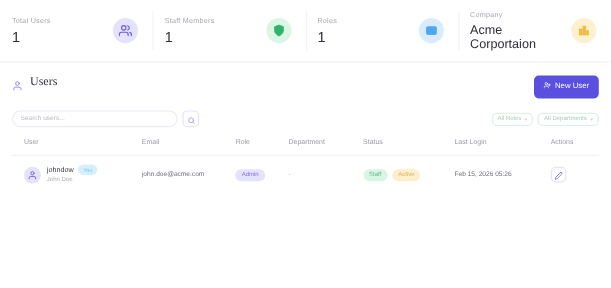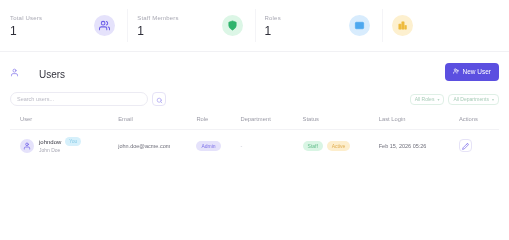--- a/index.html
+++ b/index.html
@@ -65,21 +65,21 @@
   .stat-icon svg { display: block; }
 
   
   .panel { padding: 10px 10px 0 10px; }
   .panel-head {
     display: flex;
     align-items: center;
     justify-content: space-between;
     height: 20px;
   }
-  .panel-title-wrap { display: flex; align-items: flex-end; gap: 20px; }
+  .panel-title-wrap { display: flex; align-items: flex-start; gap: 6px; font-family: Liberation Serif, serif; }
   .panel-title {
     font-size: 10px;
     color: #33333d;
     line-height: 12px;
   }
   .btn-new-user {
     display: flex;
     align-items: center;
     gap: 3px;
     background: #5b4fe0;
@@ -247,20 +247,24 @@
       <span class="stat-value">1</span>
     </div>
     <span class="stat-icon ic-blue">
       <svg width="11" height="11" viewBox="0 0 24 24" fill="#4ea8ef" stroke="#4ea8ef" stroke-width="1.6" stroke-linejoin="round">
         <rect x="3" y="5" width="18" height="14" rx="2"></rect>
       </svg>
     </span>
   </div>
 
   <div class="stat-card">
+    <div class="stat-text">
+      <span class="stat-label">Company</span>
+      <span class="stat-value company">Acme Corportaion</span>
+    </div>
     <span class="stat-icon ic-amber">
       <svg width="11" height="11" viewBox="0 0 24 24" fill="#eebb3e" stroke="#eebb3e" stroke-width="1.4" stroke-linejoin="round">
         <rect x="4" y="9" width="5" height="11"></rect>
           <rect x="10.5" y="4" width="5" height="16"></rect>
           <rect x="17" y="12" width="3.5" height="8"></rect>
       </svg>
     </span>
   </div>
 </div>
 

